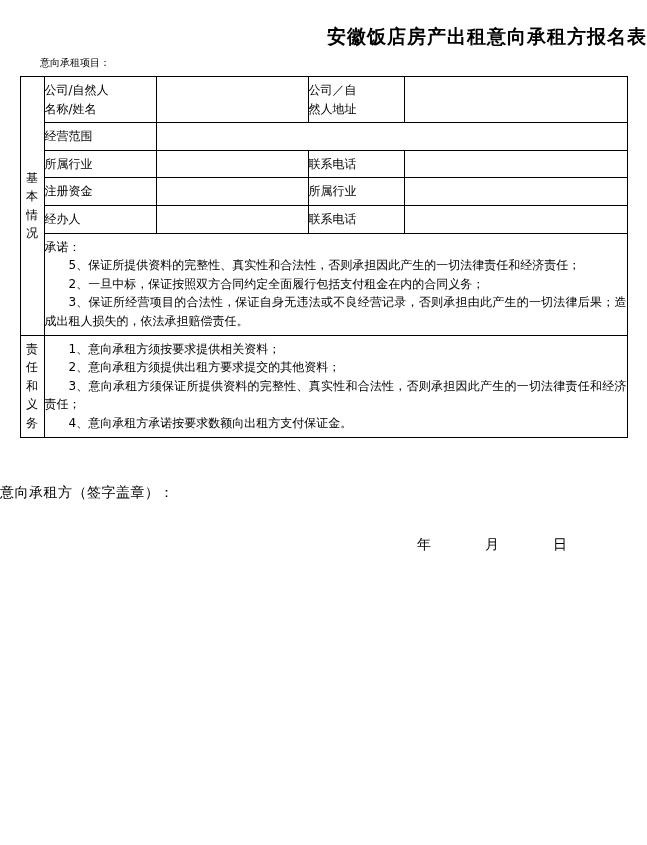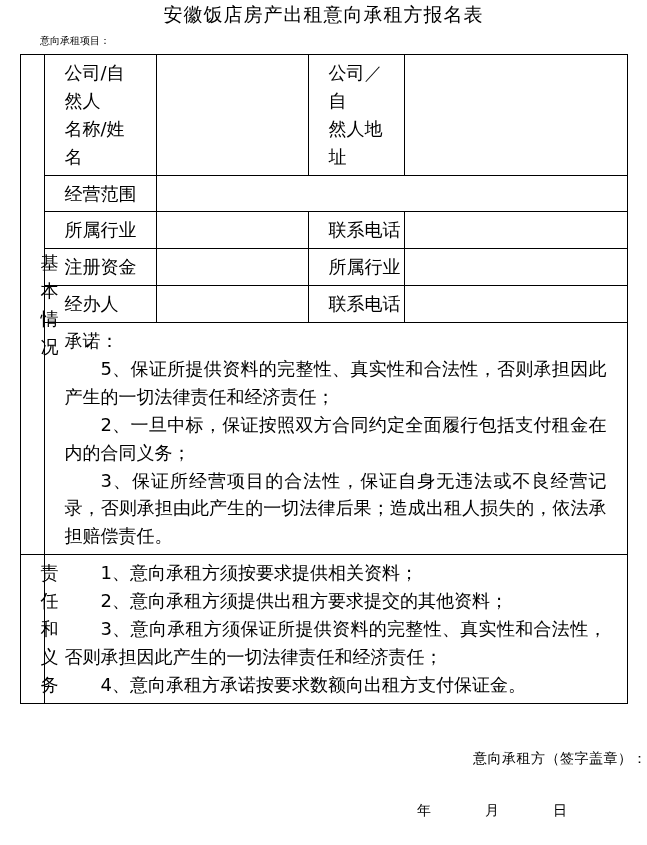--- a/index.html
+++ b/index.html
@@ -15,42 +15,42 @@
     position: relative;
     overflow: hidden;
   }
   .page {
     width: 647px;
     height: 845px;
     position: relative;
     box-sizing: border-box;
   }
   .doc-title {
-    text-align: center;
+    text-align: right;
     font-size: 19px;
-    font-weight: normal;
+    font-weight: bold;
     letter-spacing: 1px;
-    margin-top: 2px;
+    margin-top: 24px;
     margin-bottom: 6px;
   }
   .project-line {
     font-size: 10px;
     margin-left: 40px;
     margin-bottom: 6px;
   }
   table.form {
     border-collapse: collapse;
     margin: 0 auto;
     width: 607px;
     table-layout: fixed;
   }
   table.form td {
     border: 1px solid #000000;
-    font-size: 18px;
-    padding: 4px 20px;
+    font-size: 12px;
+    padding: 4px 0;
     vertical-align: middle;
     line-height: 1.55;
   }
   td.side-label {
     width: 22px;
     text-align: center;
     vertical-align: middle;
     padding: 2px 1px;
     font-size: 13.5px;
     line-height: 1.45;
@@ -81,21 +81,21 @@
     text-indent: 2em;
   }
   .no-indent {
     text-indent: 0;
   }
   .sig-area {
     margin-top: 46px;
     font-size: 14px;
   }
   .sig-line {
-    text-align: right;
+    text-align: left;
     margin-bottom: 34px;
     letter-spacing: 0.5px;
   }
   .date-line {
     display: flex;
     justify-content: flex-end;
     padding-right: 80px;
     gap: 54px;
     font-size: 14px;
     margin-top: 20px;

